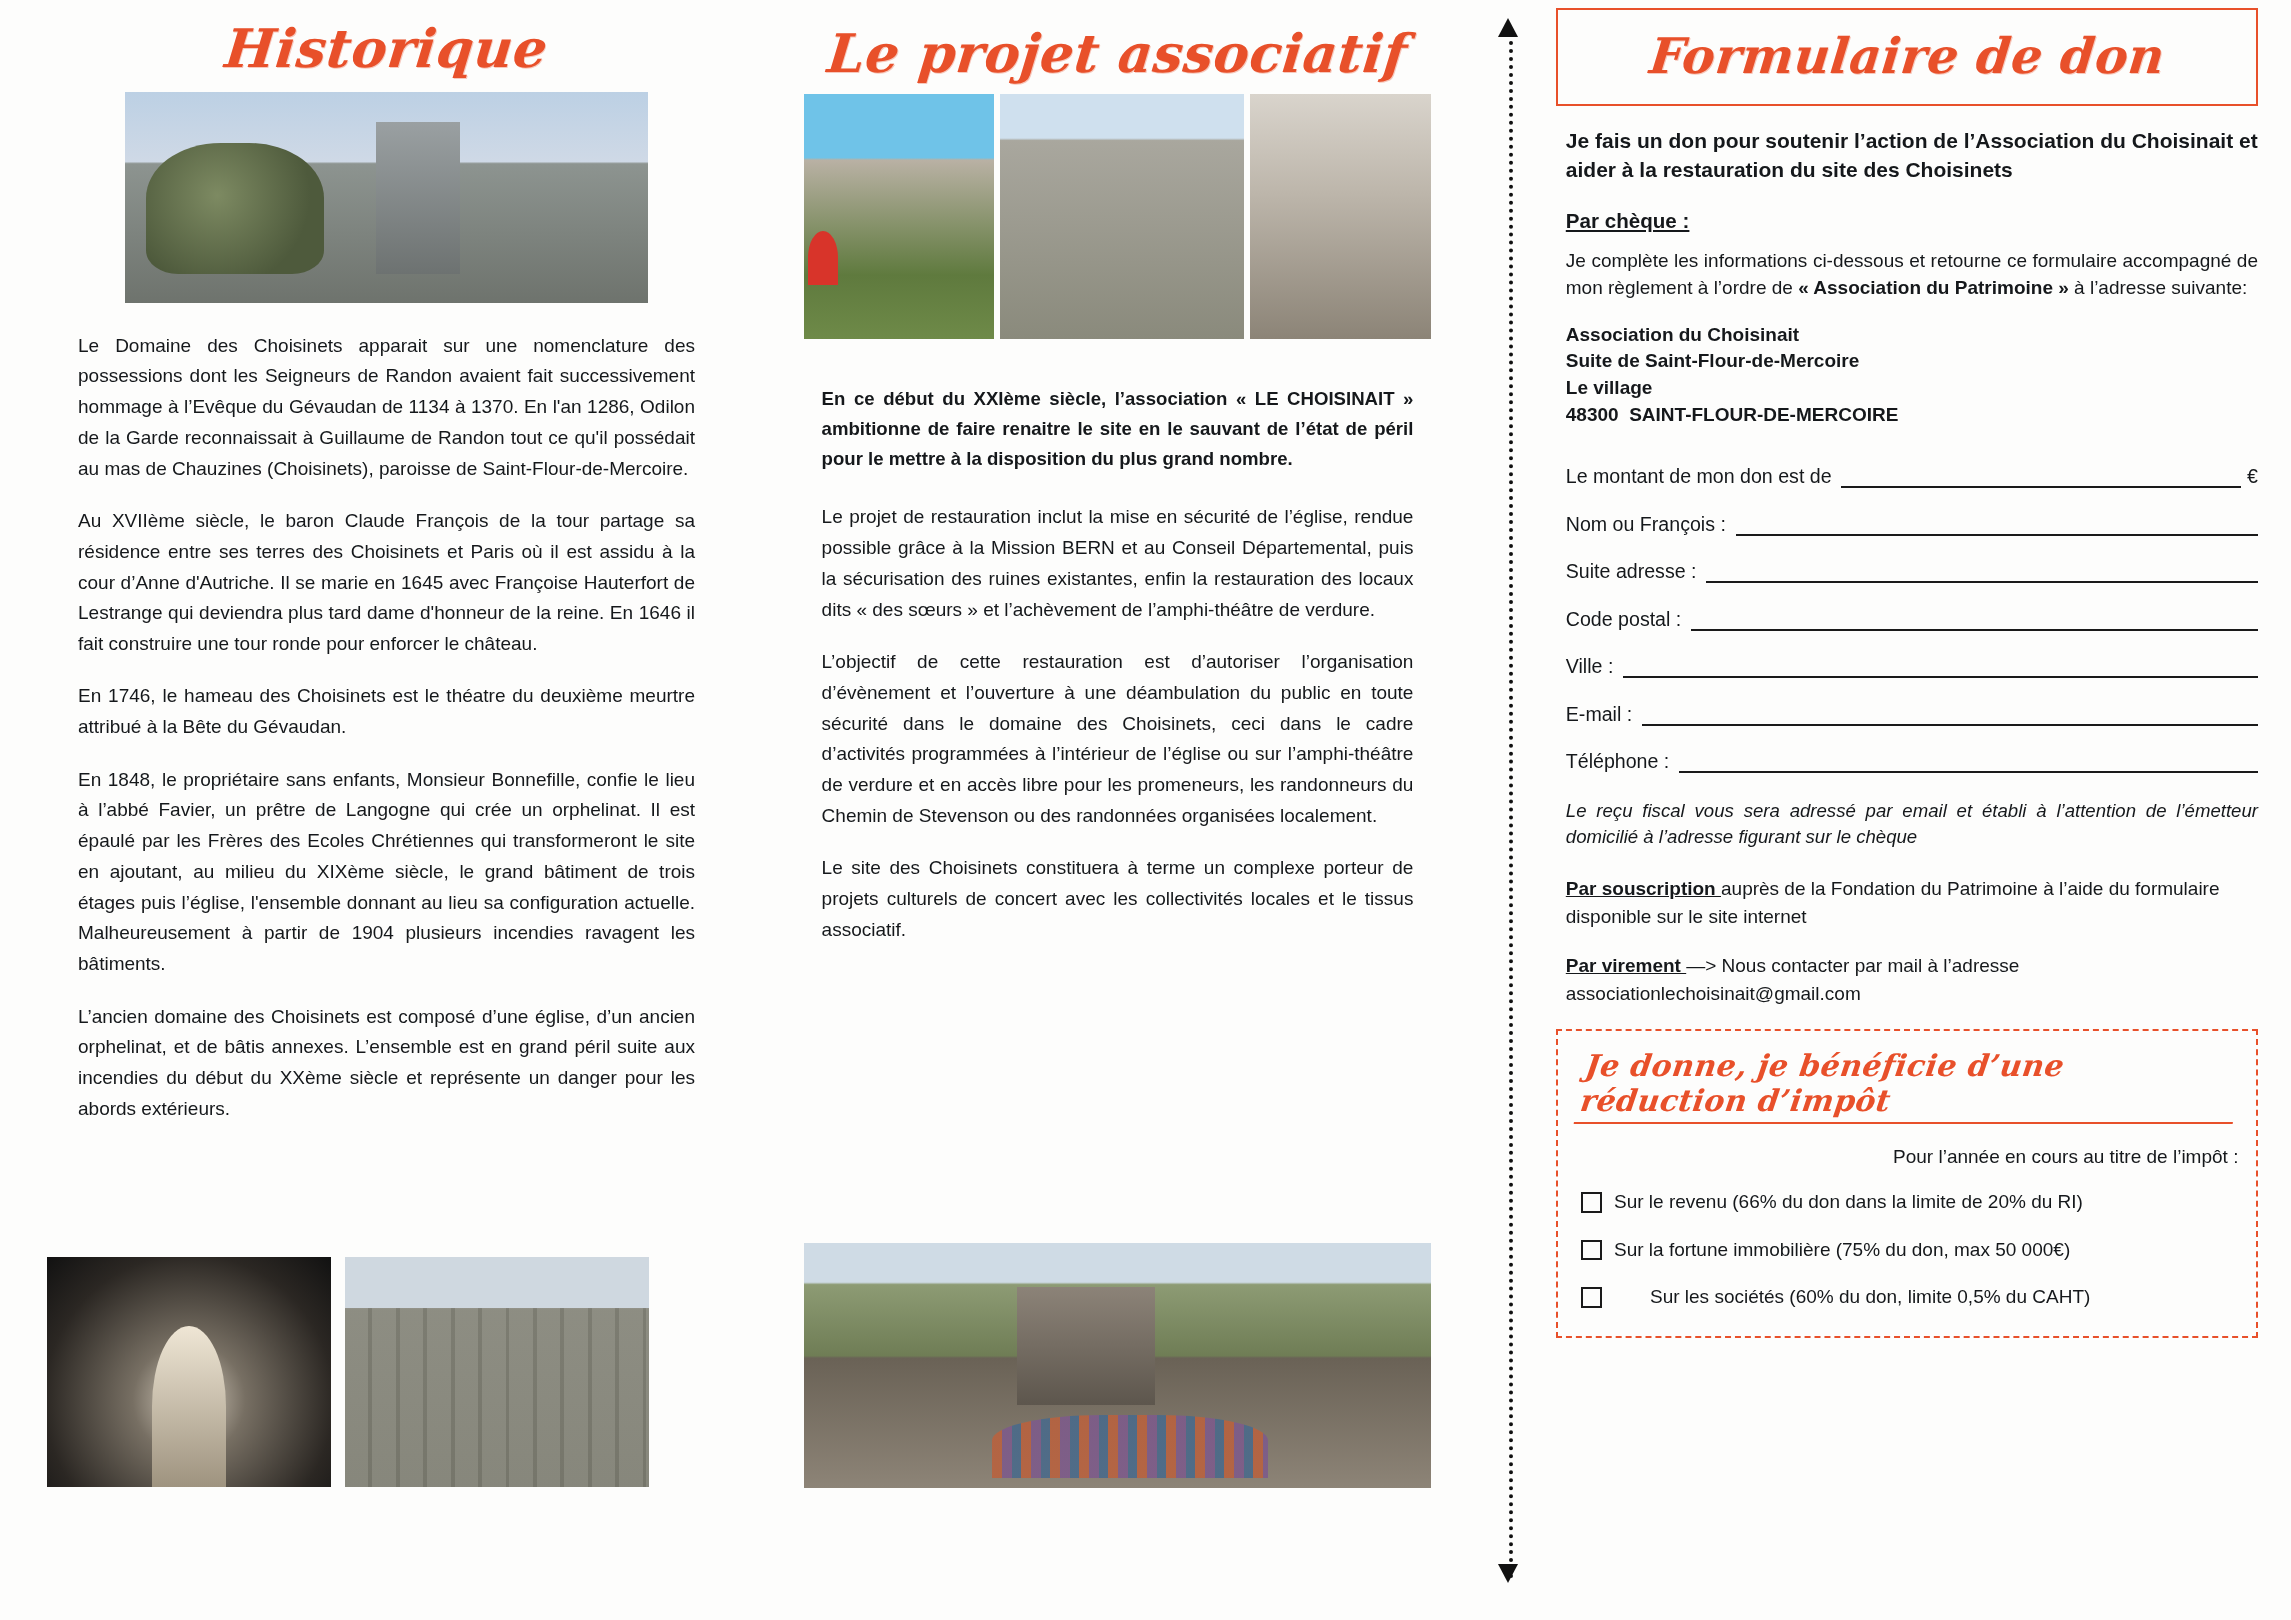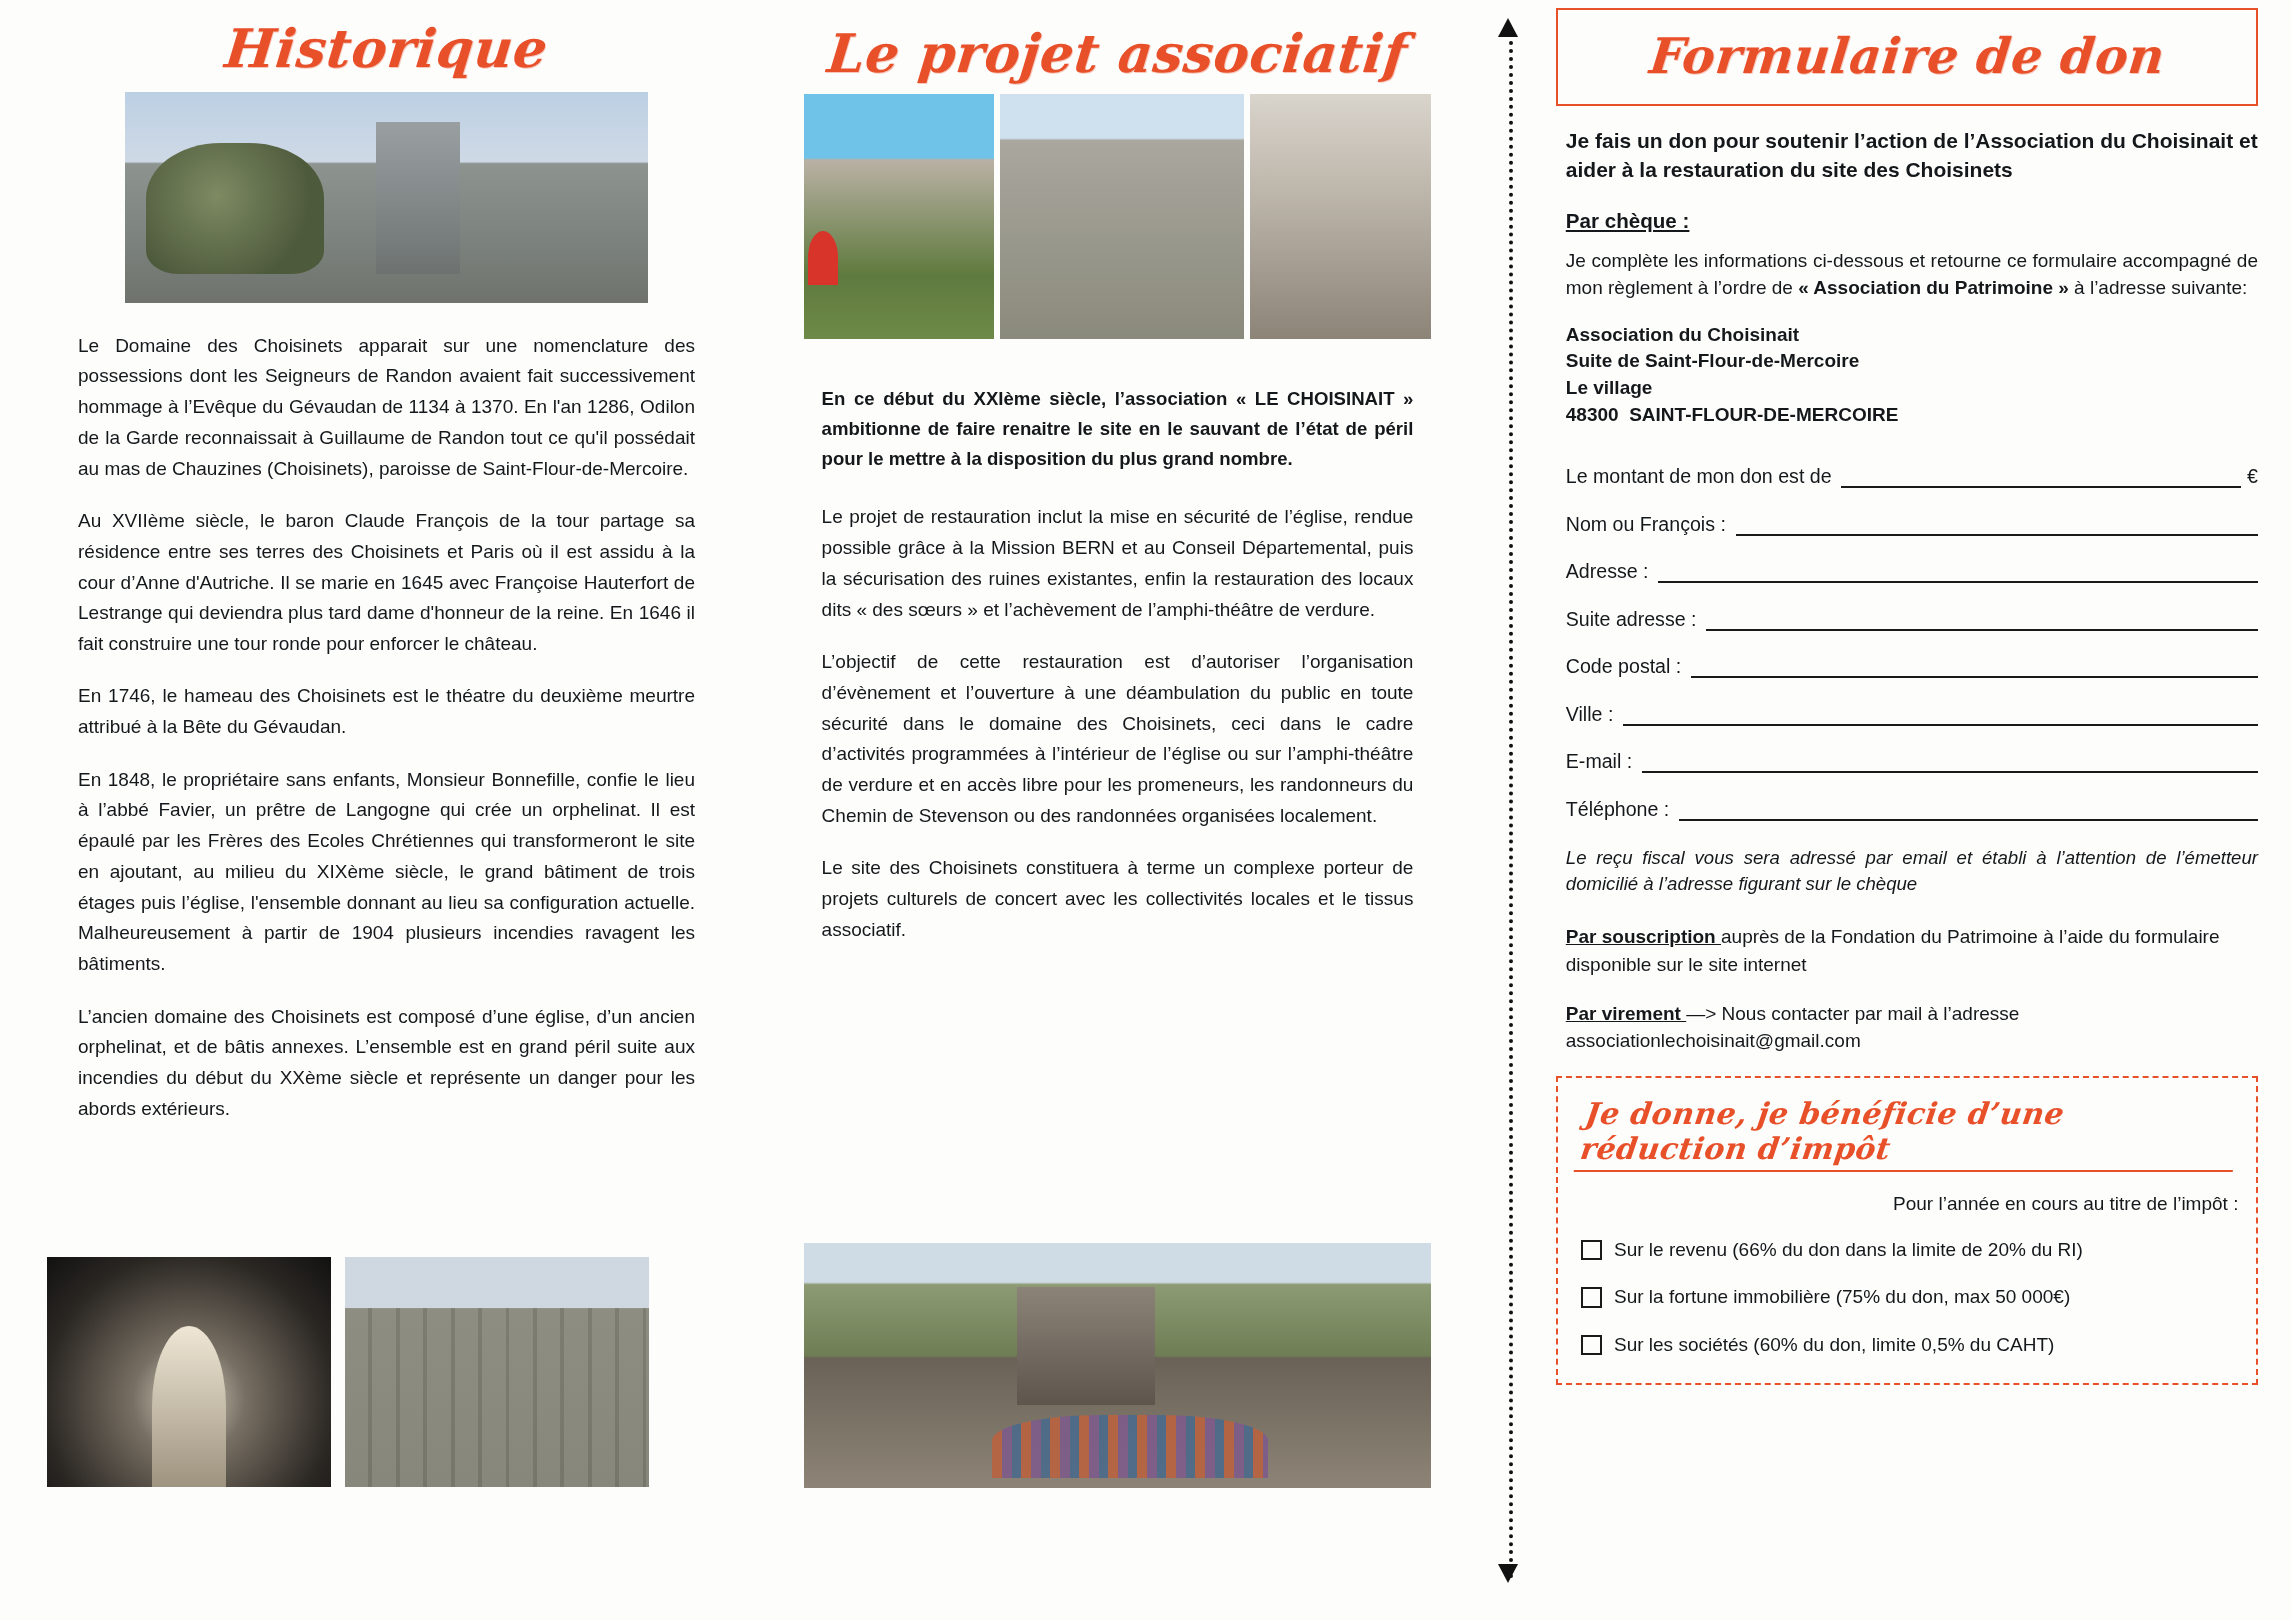--- a/index.html
+++ b/index.html
@@ -224,24 +224,20 @@
     <div class="field">
       <span class="lbl">Le montant de mon don est  de</span>
       <span class="line"></span>
       <span class="suffix">€</span>
     </div>
     <div class="field">
       <span class="lbl">Nom ou François :</span>
       <span class="line"></span>
     </div>
     <div class="field">
-      <span class="lbl">Adresse :</span>
-      <span class="line"></span>
-    </div>
-    <div class="field">
       <span class="lbl">Suite adresse :</span>
       <span class="line"></span>
     </div>
     <div class="field">
       <span class="lbl">Code postal :</span>
       <span class="line"></span>
     </div>
     <div class="field">
       <span class="lbl">Ville :</span>
       <span class="line"></span>
@@ -266,21 +262,21 @@
       <p class="tax-lead">Pour l’année en cours au titre de l’impôt  :</p>
 
       <div class="tax-item">
         <span class="cbox"></span>
         <span>Sur le revenu (66% du don dans la limite de 20% du RI)</span>
       </div>
       <div class="tax-item">
         <span class="cbox"></span>
         <span>Sur la fortune immobilière (75% du don, max 50 000€)</span>
       </div>
-      <div class="tax-item" style="margin-bottom:7.8px;">
+      <div class="tax-item" style="margin-bottom:7.8px;gap:36px;">
         <span class="cbox"></span>
         <span>Sur les sociétés (60% du don, limite 0,5% du CAHT)</span>
       </div>
     </div>
 
   </div>
 </div>
 
 
 </body></html>

